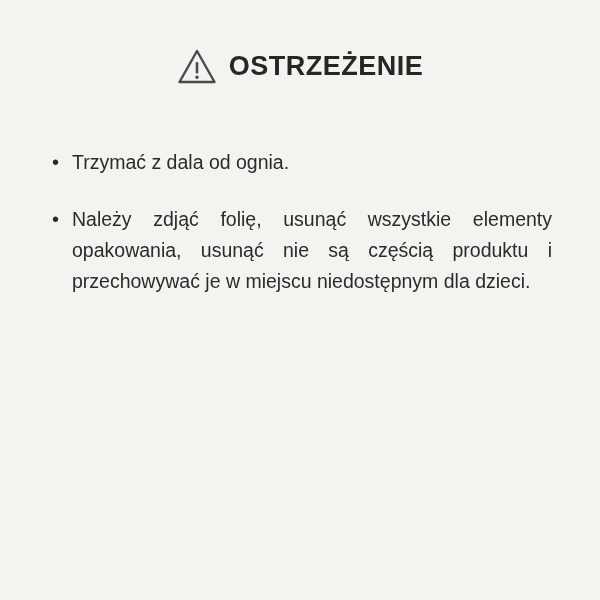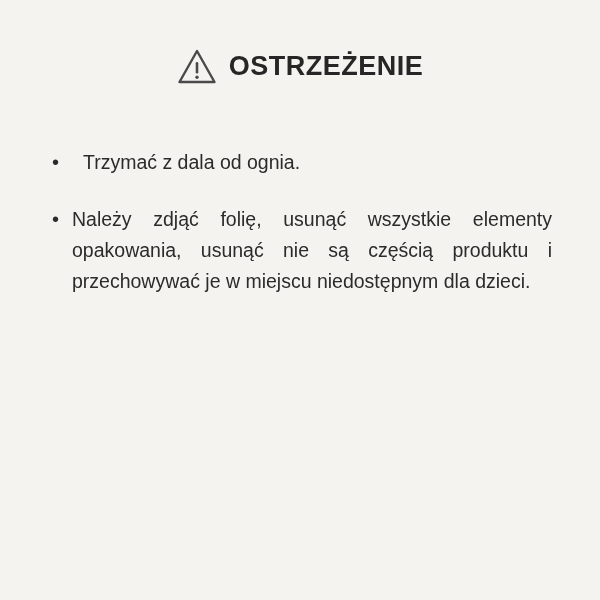--- a/index.html
+++ b/index.html
@@ -65,21 +65,20 @@
     flex: 1 1 auto;
     font-size: 19.5px;
     line-height: 31px;
     color: #2b2b2b;
     text-align: justify;
     text-justify: inter-word;
     padding-right: 16px;
   }
   .note-item.single .note-text {
     text-align: left;
-    margin-left: 11px;
   }
 </style>
 </head>
 <body>
 
 <div class="page">
 
   <div class="warning-header">
     <span class="warning-icon-wrap">
       <svg class="warning-icon" viewBox="0 0 40 37" xmlns="http://www.w3.org/2000/svg" aria-hidden="true">

